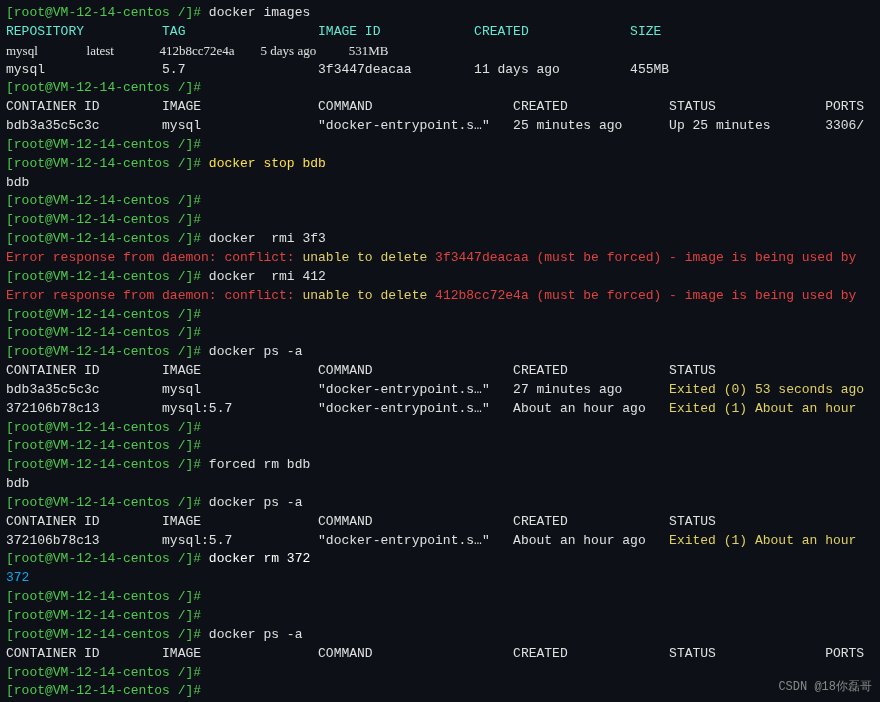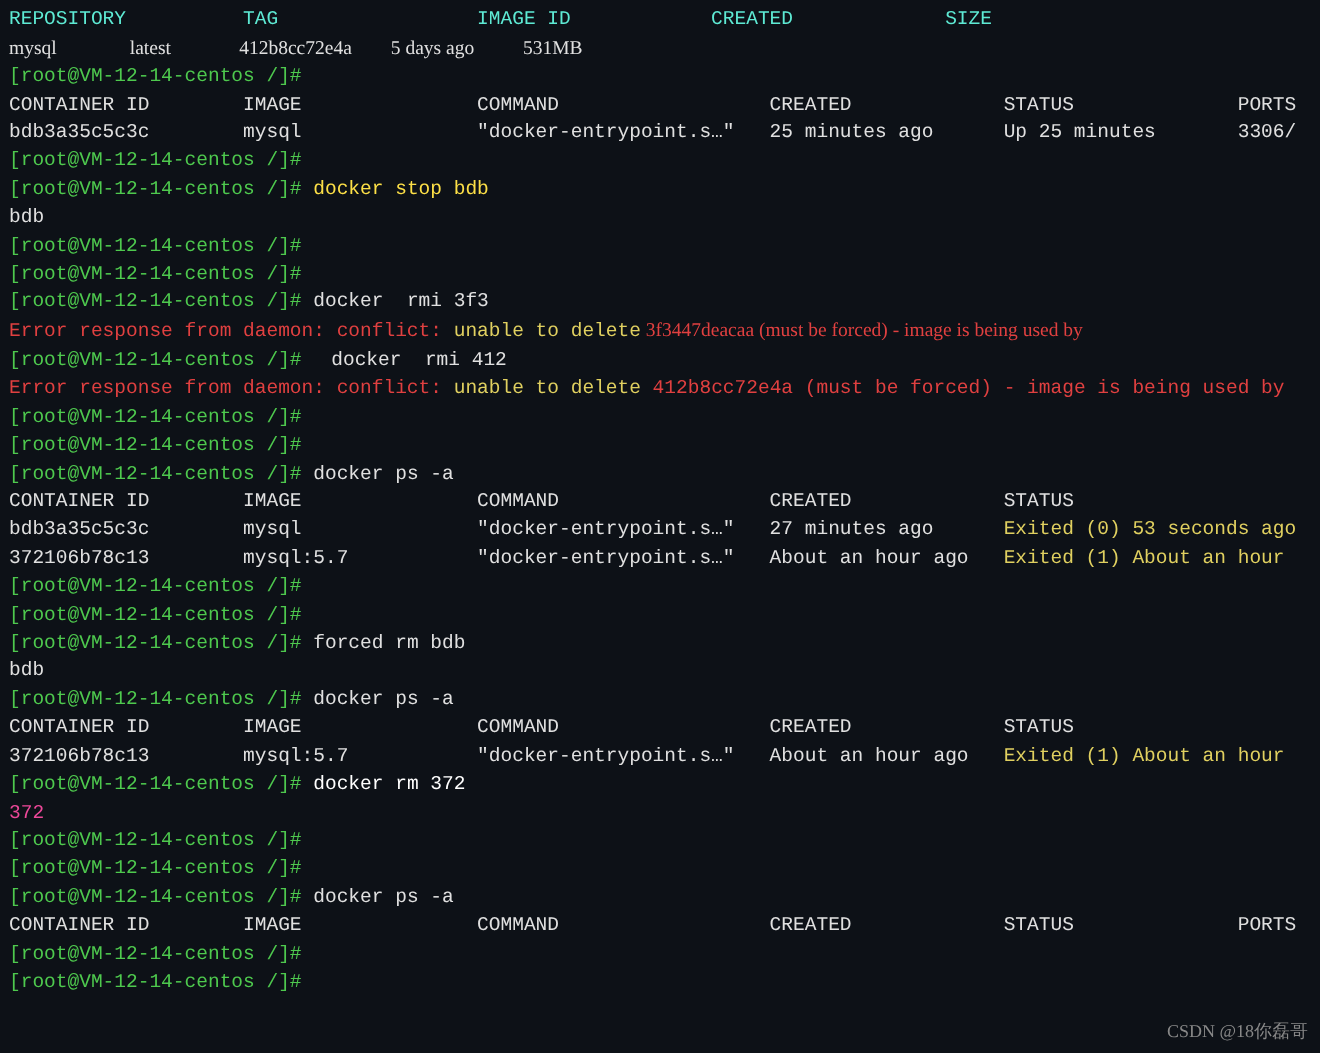--- a/index.html
+++ b/index.html
@@ -21,58 +21,60 @@
       overflow: hidden;
       position: relative;
     }
     .line { white-space: pre; display: block; }
     .watermark {
       position: absolute;
       bottom: 6px;
       right: 8px;
       color: #888;
       font-size: 12px;
-      font-family: Liberation Serif, serif;
+      font-family: Liberation Mono, monospace;
       margin-left: 19px;
     }
   </style>
 </head>
 <body>
 
 <div class="terminal">
   <div id="terminal-content">
+      <span class="line"><span style="color: rgb(78, 201, 78);">[root@VM-12-14-centos /]# </span><span style="color: rgb(224, 224, 224);">docker images</span></span>
       <span class="line" style="color: #5eead4;">REPOSITORY          TAG                 IMAGE ID            CREATED             SIZE</span>
       <span class="line" style="color: rgb(224, 224, 224); font-family: Liberation Serif, serif;">mysql               latest              412b8cc72e4a        5 days ago          531MB</span>
+      <span class="line" style="color: rgb(224, 224, 224);">mysql               5.7                 3f3447deacaa        11 days ago         455MB</span>
       <span class="line" style="color: rgb(78, 201, 78);">[root@VM-12-14-centos /]#</span>
       <span class="line" style="color: rgb(224, 224, 224);">CONTAINER ID        IMAGE               COMMAND                  CREATED             STATUS              PORTS</span>
       <span class="line" style="color: rgb(224, 224, 224);">bdb3a35c5c3c        mysql               "docker-entrypoint.s…"   25 minutes ago      Up 25 minutes       3306/</span>
       <span class="line" style="color: rgb(78, 201, 78);">[root@VM-12-14-centos /]#</span>
       <span class="line"><span style="color: rgb(78, 201, 78);">[root@VM-12-14-centos /]# </span><span style="color: #fde047;">docker stop bdb</span></span>
       <span class="line" style="color: rgb(224, 224, 224);">bdb</span>
       <span class="line" style="color: rgb(78, 201, 78);">[root@VM-12-14-centos /]#</span>
       <span class="line" style="color: rgb(78, 201, 78);">[root@VM-12-14-centos /]#</span>
       <span class="line"><span style="color: rgb(78, 201, 78);">[root@VM-12-14-centos /]# </span><span style="color: rgb(224, 224, 224);">docker  rmi 3f3</span></span>
-      <span class="line"><span style="color: rgb(224, 64, 64);">Error response from daemon: conflict: </span><span style="color: rgb(224, 208, 96);">unable to delete</span><span style="color: rgb(224, 64, 64); font-family: Liberation Serif, serif;"> 3f3447deacaa (must be forced) - image is being used by</span></span>
-      <span class="line"><span style="color: rgb(78, 201, 78);">[root@VM-12-14-centos /]# </span><span style="color: rgb(224, 224, 224); margin-left: 12px;">docker  rmi 412</span></span>
+      <span class="line"><span style="color: rgb(224, 64, 64);">Error response from daemon: conflict: </span><span style="color: rgb(224, 208, 96);">unable to delete</span><span style="color: rgb(224, 64, 64);"> 3f3447deacaa (must be forced) - image is being used by</span></span>
+      <span class="line"><span style="color: rgb(78, 201, 78);">[root@VM-12-14-centos /]# </span><span style="color: rgb(224, 224, 224);">docker  rmi 412</span></span>
       <span class="line"><span style="color: rgb(224, 64, 64);">Error response from daemon: conflict: </span><span style="color: rgb(224, 208, 96);">unable to delete</span><span style="color: rgb(224, 64, 64);"> 412b8cc72e4a (must be forced) - image is being used by</span></span>
       <span class="line" style="color: rgb(78, 201, 78);">[root@VM-12-14-centos /]#</span>
       <span class="line" style="color: rgb(78, 201, 78);">[root@VM-12-14-centos /]#</span>
       <span class="line"><span style="color: rgb(78, 201, 78);">[root@VM-12-14-centos /]# </span><span style="color: rgb(224, 224, 224);">docker ps -a</span></span>
       <span class="line" style="color: rgb(224, 224, 224);">CONTAINER ID        IMAGE               COMMAND                  CREATED             STATUS</span>
       <span class="line"><span style="color: rgb(224, 224, 224);">bdb3a35c5c3c        mysql               "docker-entrypoint.s…"   27 minutes ago      </span><span style="color: rgb(224, 208, 96);">Exited (0) 53 seconds ago</span></span>
       <span class="line"><span style="color: rgb(224, 224, 224);">372106b78c13        mysql:5.7           "docker-entrypoint.s…"   About an hour ago   </span><span style="color: rgb(224, 208, 96);">Exited (1) About an hour</span></span>
       <span class="line" style="color: rgb(78, 201, 78);">[root@VM-12-14-centos /]#</span>
       <span class="line" style="color: rgb(78, 201, 78);">[root@VM-12-14-centos /]#</span>
       <span class="line"><span style="color: rgb(78, 201, 78);">[root@VM-12-14-centos /]# </span><span style="color: rgb(224, 224, 224);">forced rm bdb</span></span>
       <span class="line" style="color: rgb(224, 224, 224);">bdb</span>
       <span class="line"><span style="color: rgb(78, 201, 78);">[root@VM-12-14-centos /]# </span><span style="color: rgb(224, 224, 224);">docker ps -a</span></span>
       <span class="line" style="color: rgb(224, 224, 224);">CONTAINER ID        IMAGE               COMMAND                  CREATED             STATUS</span>
       <span class="line"><span style="color: rgb(224, 224, 224);">372106b78c13        mysql:5.7           "docker-entrypoint.s…"   About an hour ago   </span><span style="color: rgb(224, 208, 96);">Exited (1) About an hour</span></span>
       <span class="line"><span style="color: rgb(78, 201, 78);">[root@VM-12-14-centos /]# </span><span style="color: #ffffff;">docker rm 372</span></span>
-      <span class="line" style="color: #ec4899;">372</span>
+      <span class="line" style="color: #0ea5e9;">372</span>
       <span class="line" style="color: rgb(78, 201, 78);">[root@VM-12-14-centos /]#</span>
       <span class="line" style="color: rgb(78, 201, 78);">[root@VM-12-14-centos /]#</span>
       <span class="line"><span style="color: rgb(78, 201, 78);">[root@VM-12-14-centos /]# </span><span style="color: rgb(224, 224, 224);">docker ps -a</span></span>
       <span class="line" style="color: rgb(224, 224, 224);">CONTAINER ID        IMAGE               COMMAND                  CREATED             STATUS              PORTS</span>
       <span class="line" style="color: rgb(78, 201, 78);">[root@VM-12-14-centos /]#</span>
       <span class="line" style="color: rgb(78, 201, 78);">[root@VM-12-14-centos /]#</span>
     </div>
   <div class="watermark">CSDN @18你磊哥</div>
 </div>
 

